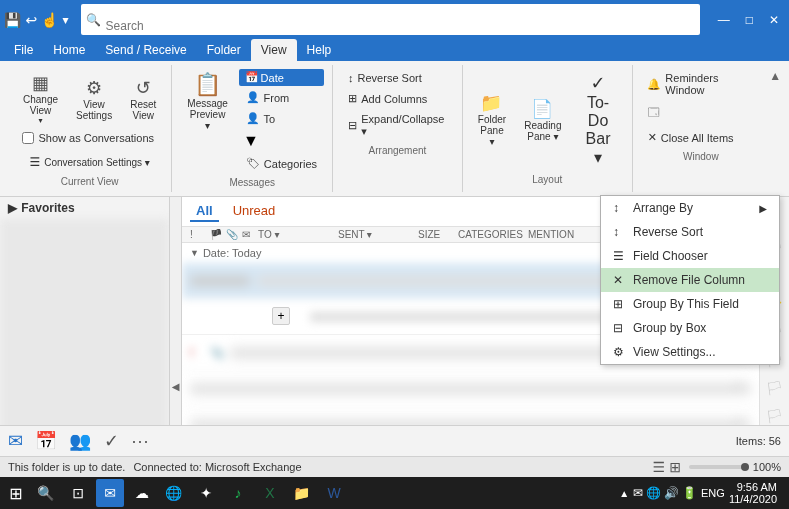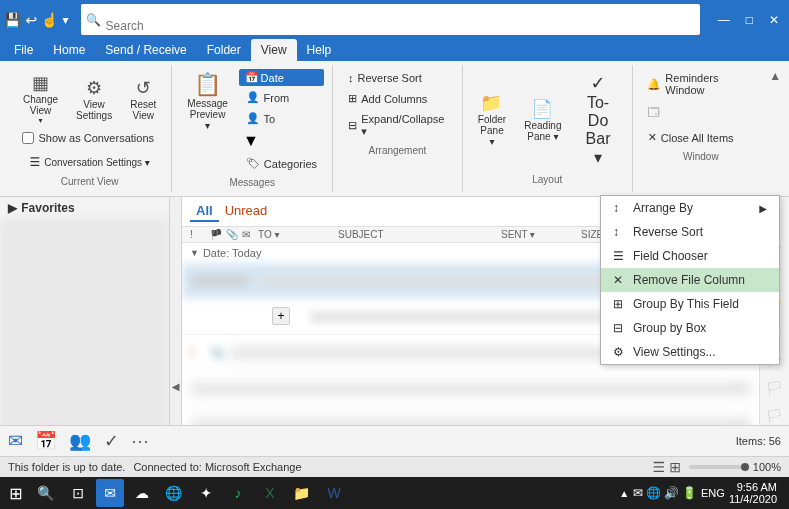--- a/index.html
+++ b/index.html
@@ -36,21 +36,21 @@
     .main-area { display: flex; height: calc(509px - 130px); }
 
     
     .sidebar { width: 170px; background: #f3f3f3; border-right: 1px solid #d0d0d0; overflow: hidden; }
     .sidebar-header { padding: 4px 8px; font-weight: bold; font-size: 12px; color: #333; display: flex; align-items: center; gap: 4px; cursor: pointer; }
     .sidebar-blurred { filter: blur(4px); height: 280px; background: #e8e8e8; }
 
     
     .email-list { flex: 1; background: white; display: flex; flex-direction: column; position: relative; overflow: hidden; }
     .email-list-tabs { display: flex; align-items: center; justify-content: space-between; padding: 4px 8px; border-bottom: 1px solid #e0e0e0; }
-    .tab-group { display: flex; }
+    .tab-group { display: flex; gap: 8px; }
     .tab { font-size: 13px; color: #c2410c; padding: 2px 6px; cursor: pointer; }
     .tab.active { color: #2672c8; border-bottom: 2px solid #2672c8; font-weight: bold; }
     .email-sort { display: flex; align-items: center; gap: 4px; font-size: 11px; color: #555; }
 
     .email-columns { display: flex; align-items: center; padding: 2px 8px; background: #f5f5f5; border-bottom: 1px solid #e0e0e0; font-size: 10px; color: #666; gap: 0; }
     .col-to { width: 80px; }
     .col-subject { flex: 1; }
     .col-sent { width: 80px; display: flex; align-items: center; gap: 2px; }
     .col-size { width: 40px; }
     .col-categories { width: 70px; }
@@ -272,21 +272,20 @@
         <span style="cursor:pointer;font-size:12px;">⊟</span>
       </div>
     </div>
 
     <div class="email-columns">
       <div style="width:20px;">!</div>
       <div style="width:16px;">🏴</div>
       <div style="width:16px;">📎</div>
       <div style="width:16px;">✉</div>
       <div class="col-to">TO ▾</div>
-      <div class="col-subject">SUBJECT</div>
       <div class="col-sent">SENT <span class="sort-arrow">▾</span></div>
       <div class="col-size">SIZE</div>
       <div class="col-categories">CATEGORIES</div>
       <div class="col-mention">MENTION</div>
     </div>
 
     <div class="email-date-group">
       <span>Date: Today</span>
     </div>
 

